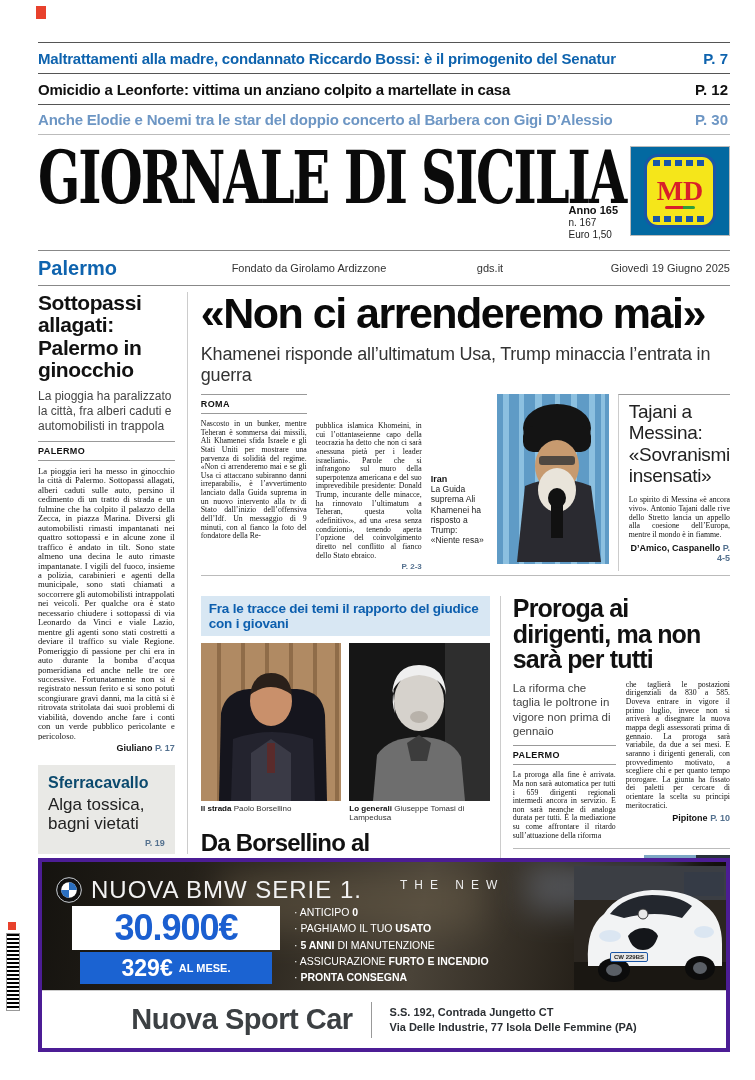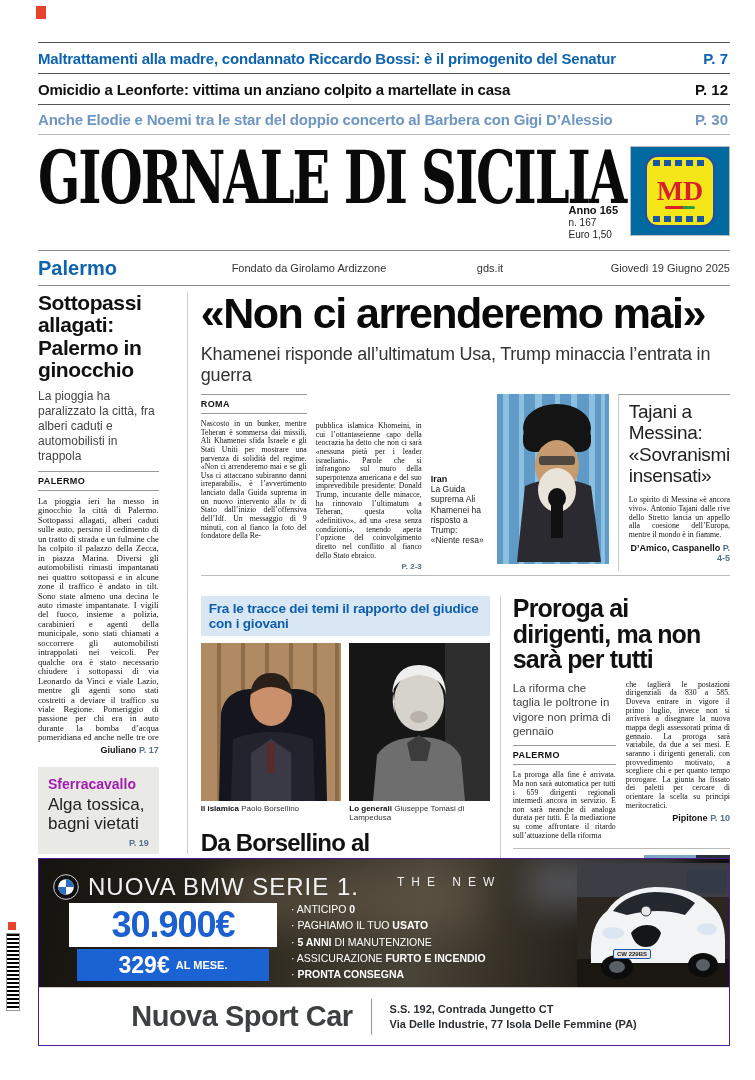--- a/index.html
+++ b/index.html
@@ -54,26 +54,26 @@
   .dl-date { width:160px; text-align:right; font-size:11px; color:#333; }
 
   
   .content { position:absolute; left:38px; right:25px; top:292px; height:562px; display:flex; }
   .serif { font-family:Liberation Serif, serif; text-align:justify; }
   .kicker { font-size:9px; font-weight:bold; letter-spacing:0.4px; border-top:1px solid #999;
             border-bottom:1px solid #999; padding:4px 0; margin:7px 0 6px 0; }
   .sig { text-align:right; font-size:9px; margin-top:3px; }
   .sig b { color:#111; } .sig .pg { color:#54718f; font-weight:bold; }
 
-  .left-col { width:153px; padding-right:28px; border-right:1px solid #ccc; display:flex; flex-direction:column; }
+  .left-col { width:153px; padding-right:12px; border-right:1px solid #ccc; display:flex; flex-direction:column; }
   .flood-headline { font-size:21px; font-weight:bold; line-height:1.06; letter-spacing:-0.4px; }
   .flood-standfirst { font-size:12px; color:#444; line-height:1.25; margin-top:8px; }
   .flood-body { font-size:8.6px; line-height:1.1; color:#111; flex:1; overflow:hidden; }
   .gray-box { background:#e9e9e6; padding:9px 10px 6px 10px; margin-top:12px; }
-  .gb-kicker { font-size:14px; font-weight:bold; color:#a21caf; }
+  .gb-kicker { font-size:16px; font-weight:bold; color:#0c4a6e; }
   .gb-title { font-size:17px; color:#222; line-height:1.15; margin-top:3px; }
   .gb-page { text-align:right; font-size:9px; font-weight:bold; color:#54718f; margin-top:4px; }
 
   .main-col { flex:1; padding-left:13px; display:flex; flex-direction:column; }
   .main-headline { font-size:43px; font-weight:800; letter-spacing:-1.5px; line-height:1; color:#0a0a0a; }
   .main-subhead { font-size:18px; color:#333; margin-top:9px; letter-spacing:-0.2px; }
 
   .row1 { display:flex; margin-top:8px; height:180px; }
   .a-col { width:106px; margin-right:9px; }
   .a-col .kicker { margin-top:0; }
@@ -106,21 +106,21 @@
   .p-standfirst { font-size:11.5px; color:#444; line-height:1.25; }
   .p-col2 { flex:1; }
   .comune { border-top:1px solid #bbb; margin-top:8px; padding-top:6px; display:flex; flex:1; }
   .comune-text { flex:1; padding-right:8px; }
   .comune-kicker { font-size:13px; font-weight:bold; color:#0e63ae; }
   .comune-headline { font-size:14.5px; font-weight:800; line-height:1.12; letter-spacing:-0.2px; margin-top:1px; }
   .comune-body { font-size:8.6px; line-height:1.15; margin-top:7px; }
   .comandante-photo { width:86px; height:84px; align-self:flex-start; }
 
   
-  .ad { position:absolute; left:38px; right:25px; top:858px; border:1px solid #4c1d95; }
+  .ad { position:absolute; left:38px; right:25px; top:858px; border:4px solid #4c1d95; }
   .ad-top { position:relative; height:128px; overflow:hidden;
             background:linear-gradient(100deg,#15130f 0%, #2a251d 30%, #4a4338 55%, #241f18 80%, #0e0c0a 100%); }
   .ad-blur1 { position:absolute; left:180px; top:10px; width:260px; height:60px;
               background:#6b5f4a; filter:blur(18px); opacity:0.5; }
   .ad-blur2 { position:absolute; right:40px; top:0; width:160px; height:50px;
               background:#7d8799; filter:blur(16px); opacity:0.45; }
   .ad-brand { position:absolute; left:14px; top:14px; display:flex; align-items:center; }
   .bmw-roundel { width:26px; height:26px; margin-right:9px; }
   .ad-brand-text { color:#f2f2f2; font-size:24px; font-weight:300; letter-spacing:1px; }
   .ad-thenew { position:absolute; left:358px; top:16px; color:#eee; font-size:12px; letter-spacing:7px; }
@@ -293,21 +293,21 @@
                 <path d="M24 158 L28 112 Q40 94 70 94 Q102 94 112 114 L116 158 Z" fill="#6e6e6e"></path>
                 <ellipse cx="70" cy="58" rx="25" ry="30" fill="#d6d2cc"></ellipse>
                 <path d="M43 50 Q46 22 70 22 Q96 22 97 52 Q94 34 70 32 Q48 34 43 50 Z" fill="#efefef"></path>
                 <path d="M45 46 Q42 60 46 70 L44 48 Z" fill="#efefef"></path>
                 <ellipse cx="70" cy="74" rx="9" ry="6" fill="#b8b2aa"></ellipse>
                 <path d="M58 100 L70 92 L82 100 L78 118 L62 118 Z" fill="#3c3c3c"></path>
               </svg>
             </div>
           </div>
           <div class="caps-row">
-            <div class="cap-small"><b>Il islamica</b><span> Paolo Borsellino</span></div>
+            <div class="cap-small"><b>Il strada</b><span> Paolo Borsellino</span></div>
             <div class="cap-small" style="margin-right:0;"><b>Lo generali</b><span> Giuseppe Tomasi di Lampedusa</span></div>
           </div>
           <div class="maturita-headline">Da Borsellino al Gattopardo: c’è tanta Sicilia alla Maturità</div>
           <div class="maturita-sub">Intervista al sociologo Lo Verde: «Sollevate questioni attuali»</div>
           <div class="sig">
             <b>D’Orazio, Fernandez, Fundarotto</b>
             <span class="pg">P. 6, 13, 20</span>
           </div>
         </div>
 

